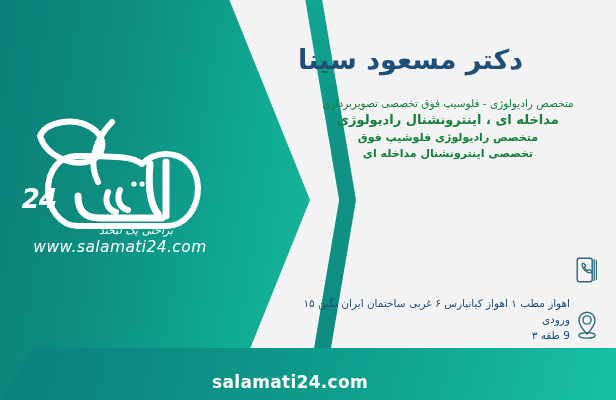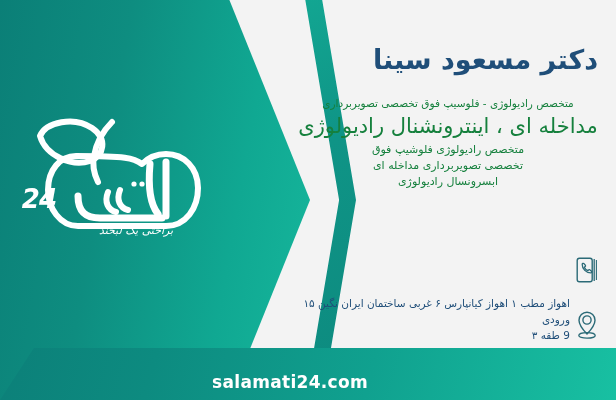--- a/index.html
+++ b/index.html
@@ -75,43 +75,43 @@
     font-family: "DejaVu Sans", "Liberation Sans", sans-serif;
     direction: ltr;
   }
 
   
   .doctor-name {
     position: absolute;
     right: 18px;
     top: 44px;
     width: 300px;
-    text-align: right;
+    text-align: left;
     color: #1f4e79;
     font-size: 27px;
     font-weight: bold;
     letter-spacing: 0.3px;
     line-height: 1.2;
   }
 
   
   .specialties {
     position: absolute;
     right: 18px;
     top: 96px;
     width: 300px;
     text-align: center;
     color: #15803d;
   }
   .spec-line {
     line-height: 1.45;
   }
   .spec-sm { font-size: 10.5px; font-weight: normal; }
-  .spec-lg { font-size: 21px; font-weight: normal; letter-spacing: 0.2px; }
-  .spec-md { font-size: 11px; font-weight: normal; }
+  .spec-lg { font-size: 13px; font-weight: bold; letter-spacing: 0.2px; }
+  .spec-md { font-size: 11px; font-weight: bold; }
 
   
   .contact {
     position: absolute;
     right: 12px;
     top: 252px;
     width: 306px;
   }
   .contact-row {
     display: flex;
@@ -191,30 +191,30 @@
       <path d="M92 88 C88 98 92 106 100 108" stroke="#ffffff" stroke-width="6" stroke-linecap="round" fill="none"></path>
       <circle cx="118" cy="80" r="2.6" fill="#ffffff"></circle>
       <circle cx="126" cy="80" r="2.6" fill="#ffffff"></circle>
 
       <g>
         <text x="40" y="104" font-family="DejaVu Sans, sans-serif" font-size="26" font-weight="bold" fill="#ffffff" letter-spacing="-1">24</text>
       </g>
 
       <text x="120" y="130" font-family="DejaVu Sans, sans-serif" font-size="11" fill="#ffffff" text-anchor="middle">براحتی یک لبخند</text>
     </svg>
+    <div class="logo-url">www.salamati24.com</div>
   </div>
 
   <div class="doctor-name">دکتر مسعود سینا</div>
 
   <div class="specialties">
     <div class="spec-line spec-sm">متخصص رادیولوژی - فلوسیپ فوق تخصصی تصویربرداری</div>
     <div class="spec-line spec-lg">مداخله ای ، اینترونشنال رادیولوژی</div>
     <div class="spec-line spec-md">متخصص رادیولوژی فلوشیپ فوق</div>
-    <div class="spec-line spec-md">تخصصی تصویربرداری مداخله ای</div>
-    <div class="spec-line spec-md">ابسرونسال رادیولوژی</div>
+    <div class="spec-line spec-md">تخصصی اینترونشنال مداخله ای</div>
   </div>
 
   <div class="contact">
 
     <div class="contact-row phone-row">
       <div class="contact-icon">
         <svg width="22" height="26" viewBox="0 0 22 26" xmlns="http://www.w3.org/2000/svg">
           <rect x="1.2" y="1.2" width="15" height="23.6" rx="2.2" fill="none" stroke="#2b6a77" stroke-width="1.4"></rect>
           <line x1="18.2" y1="2" x2="18.2" y2="24" stroke="#2b6a77" stroke-width="1.3"></line>
           <line x1="20.4" y1="3" x2="20.4" y2="23" stroke="#2b6a77" stroke-width="1.1"></line>

